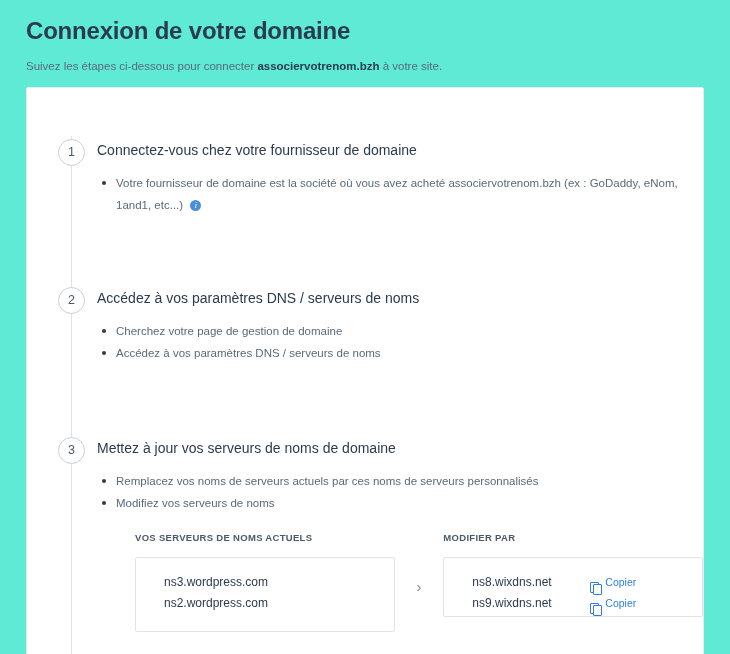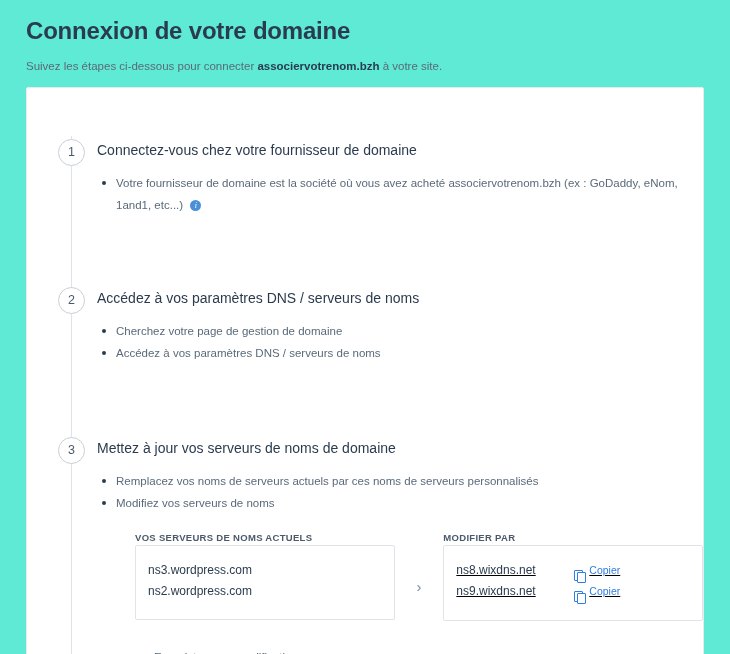--- a/index.html
+++ b/index.html
@@ -134,33 +134,33 @@
     display: flex;
     align-items: flex-start;
     margin-top: 18px;
     padding-left: 38px;
   }
   .ns-col-label {
     font-size: 9.5px;
     font-weight: bold;
     color: #4a5a6a;
     letter-spacing: 0.3px;
-    margin-bottom: 2px;
+    margin-bottom: 14px;
     text-transform: uppercase;
   }
   .ns-box {
     border: 1px solid #e0e4e8;
     border-radius: 2px;
     background: #fff;
-    padding: 14px 12px;
+    padding: 14px 28px;
   }
   .ns-left { width: 267px; }
   .ns-left .ns-box { height: 75px; }
   .ns-right { width: 267px; }
-  .ns-right .ns-box { height: 76px; text-decoration: underline; }
+  .ns-right .ns-box { height: 60px; }
   .arrow-col {
     width: 50px;
     display: flex;
     align-items: center;
     justify-content: center;
     height: 75px;
     margin-top: 17px;
   }
   .arrow-chevron {
     color: #7a8a9a;

